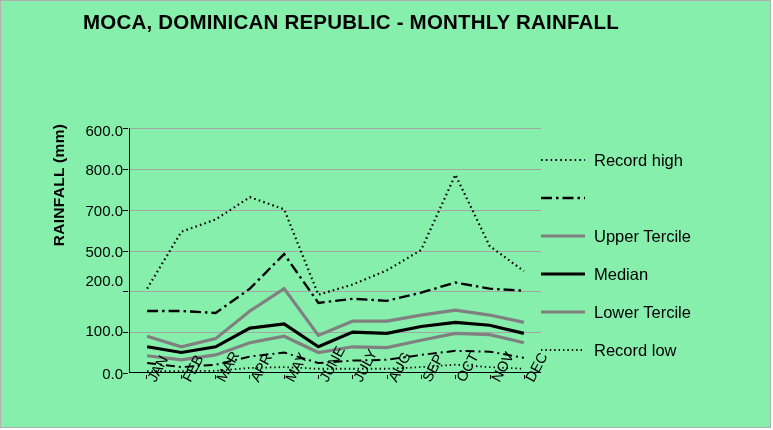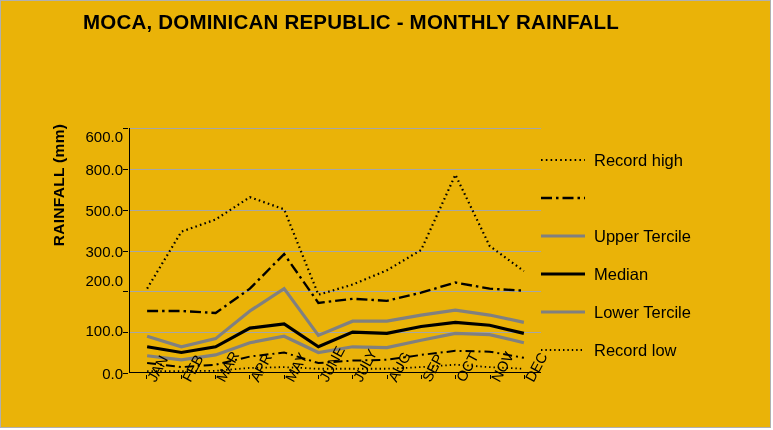--- a/index.html
+++ b/index.html
@@ -12,21 +12,21 @@
     background: #ffffff;
     font-family: "Liberation Sans", sans-serif;
     overflow: hidden;
   }
   #chart-frame {
     position: relative;
     width: 771px;
     height: 428px;
     border: 1px solid #b0b0b0;
     box-sizing: border-box;
-    background: #eab308;
+    background: #86efac;
   }
   .title-block {
     position: absolute;
     top: 8px;
     left: 0;
     width: 700px;
     text-align: center;
   }
   .chart-title {
     font-size: 20.5px;
@@ -172,24 +172,24 @@
   <div class="title-block">
     <div class="chart-title">MOCA, DOMINICAN REPUBLIC - MONTHLY RAINFALL</div>
   </div>
 
   <div id="y-axis-title">RAINFALL (mm)</div>
 
   <div class="y-labels" id="y-labels">
       <div class="y-label" style="top: 245px;">0.0</div>
       <div class="y-label" style="top: 202px;">100.0</div>
       <div class="y-label" style="top: 152px;">200.0</div>
-      <div class="y-label" style="top: 122.5px;">300.0</div>
-      <div class="y-label" style="top: 81.6667px;">500.0</div>
+      <div class="y-label" style="top: 122.5px;">500.0</div>
+      <div class="y-label" style="top: 81.6667px;">700.0</div>
       <div class="y-label" style="top: 40.8333px;">800.0</div>
-      <div class="y-label" style="top: 8px;">600.0</div>
+      <div class="y-label" style="top: 2px;">600.0</div>
     </div>
 
   <div id="plot-area">
     <div id="gridlines">
         <div class="gridline" style="top: 204.167px;"></div>
         <div class="gridline" style="top: 163.333px;"></div>
         <div class="gridline" style="top: 122.5px;"></div>
         <div class="gridline" style="top: 81.6667px;"></div>
         <div class="gridline" style="top: 40.8333px;"></div>
         <div class="gridline" style="top: 0px;"></div>

